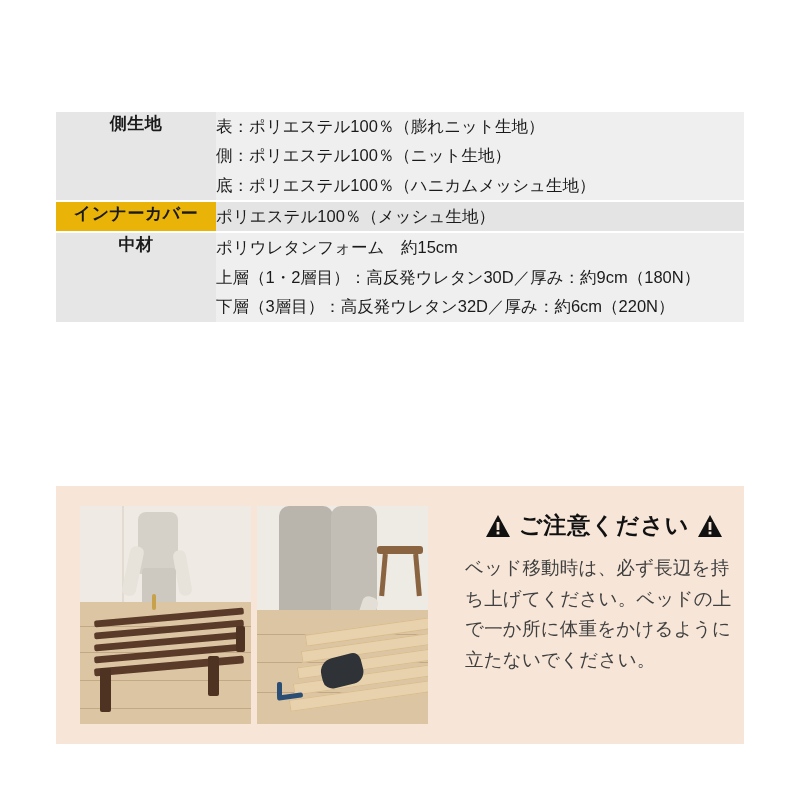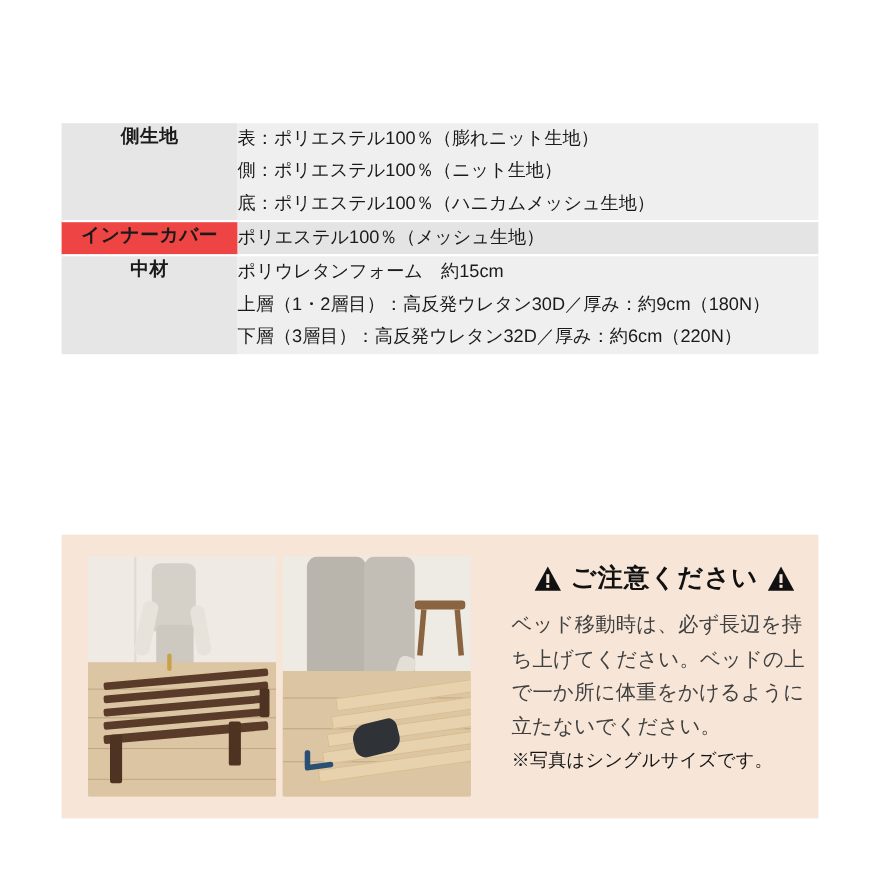--- a/index.html
+++ b/index.html
@@ -48,21 +48,21 @@
     text-align: center;
   }
   .value-cell {
     background: #efefef;
     font-size: 16.5px;
     padding: 12px 10px 12px 6px;
     box-sizing: border-box;
     line-height: 1.78;
   }
   .row-alt .label-cell {
-    background: #ef4444;
+    background: #eab308;
   }
   .row-alt .value-cell {
     background: #e4e4e4;
   }
   .value-cell .line {
     white-space: nowrap;
   }
 
   
   .caution-panel {
@@ -309,17 +309,16 @@
         <span>ご注意ください</span>
         <span class="warn-icon">
           <svg viewBox="0 0 26 24" width="26" height="24" aria-hidden="true">
             <polygon points="13,1 25,23 1,23" fill="#111111"></polygon>
             <rect x="11.6" y="8" width="2.8" height="8" fill="#f7e6d8"></rect>
             <rect x="11.6" y="17.6" width="2.8" height="2.8" fill="#f7e6d8"></rect>
           </svg>
         </span>
       </div>
       <div class="caution-body">ベッド移動時は、必ず長辺を持ち上げてください。ベッドの上で一か所に体重をかけるように立たないでください。</div>
-      <div class="caution-note">※写真はシングルサイズです。</div>
     </div>
   </div>
 
 </div>
 
 </body></html>

